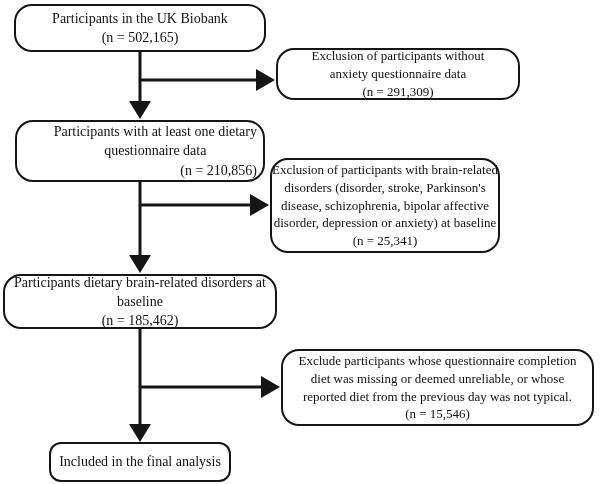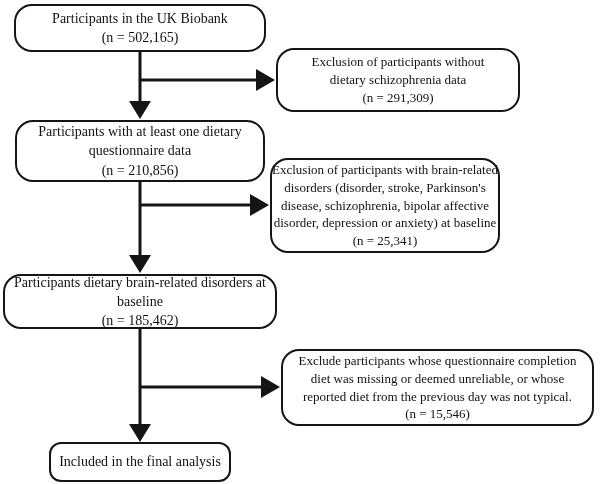--- a/index.html
+++ b/index.html
@@ -77,21 +77,21 @@
     </g>
   </svg>
 
   <div class="box main" style="left:14px; top:4px; width:252px; height:48px;">
     <div class="lines">
         <div>Participants in the UK Biobank</div>
       </div>
     <div class="count">(n = 502,165)</div>
   </div>
 
-  <div class="box main" style="left:15px; top:120px; width:250px; height:62px;">
+  <div class="box main" style="left:15px; top:120px; width:250px; height:62px;align-items:flex-end;">
     <div class="lines">
         <div>Participants with at least one dietary</div>
         <div>questionnaire data</div>
       </div>
     <div class="count">(n = 210,856)</div>
   </div>
 
   <div class="box main" style="left:3px; top:274px; width:274px; height:55px;">
     <div class="lines">
         <div>Participants dietary brain-related disorders at</div>
@@ -99,24 +99,24 @@
       </div>
     <div class="count">(n = 185,462)</div>
   </div>
 
   <div class="box main final" style="left:49px; top:442px; width:182px; height:40px;">
     <div class="lines">
         <div>Included in the final analysis</div>
       </div>
   </div>
 
-  <div class="box excl" style="left:276px; top:48px; width:244px; height:64px;align-items:center;">
+  <div class="box excl" style="left:276px; top:48px; width:244px; height:52px;align-items:center;">
     <div class="lines">
         <div>Exclusion of participants without</div>
-        <div>dietary schizophrenia data</div>
+        <div>anxiety questionnaire data</div>
       </div>
     <div class="count">(n = 291,309)</div>
   </div>
 
   <div class="box excl" style="left:270px; top:158px; width:230px; height:95px;">
     <div class="lines">
         <div>Exclusion of participants with brain-related</div>
         <div>disorders (disorder, stroke, Parkinson's</div>
         <div>disease, schizophrenia, bipolar affective</div>
         <div>disorder, depression or anxiety) at baseline</div>

